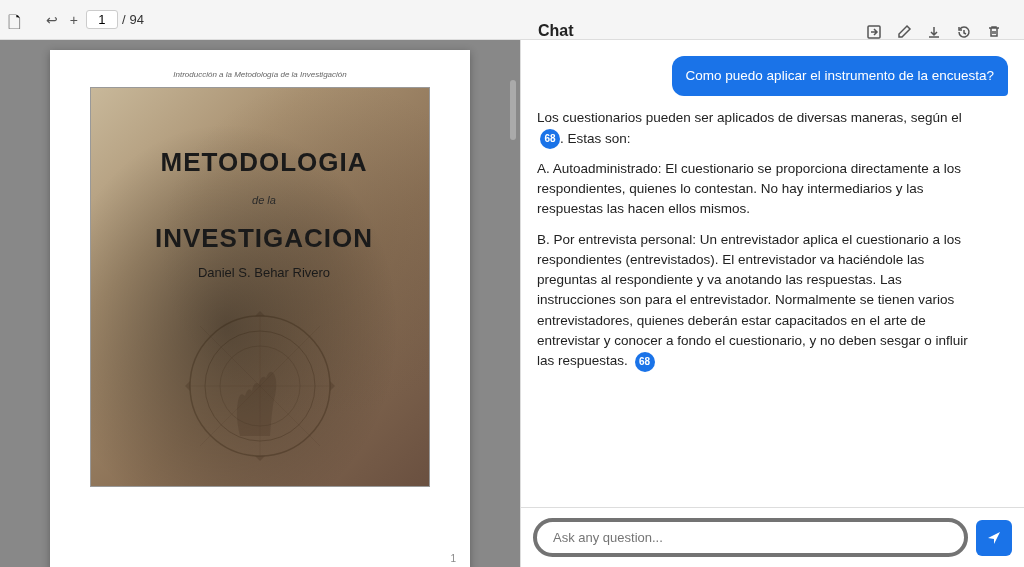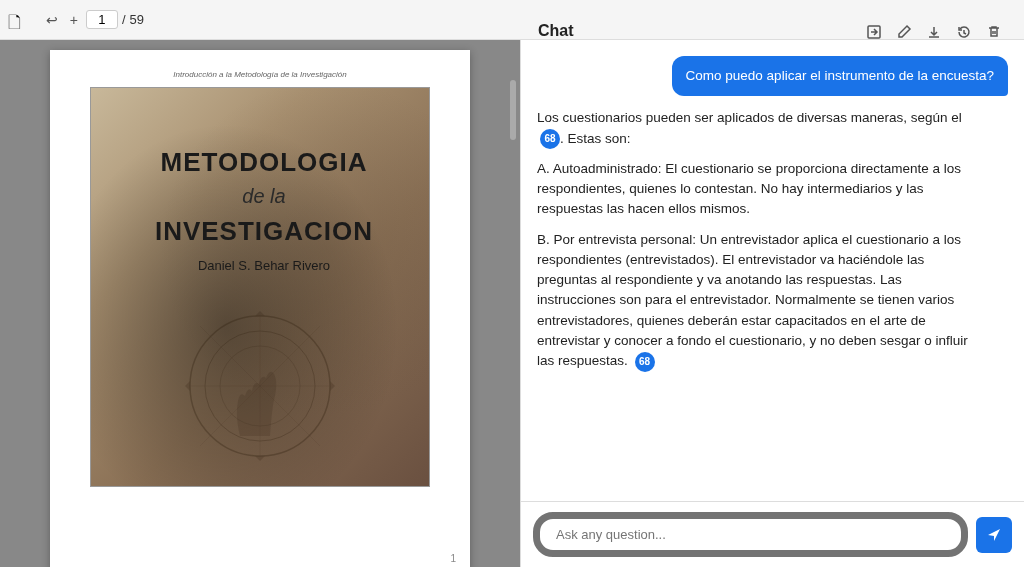--- a/index.html
+++ b/index.html
@@ -164,24 +164,24 @@
     }
     .book-title-main {
       font-size: 26px;
       font-weight: 900;
       color: #1a1a1a;
       letter-spacing: 1px;
       line-height: 1.1;
       text-transform: uppercase;
     }
     .book-title-de {
-      font-size: 20px;
+      font-size: 11px;
       font-style: italic;
       color: #2a2a2a;
-      margin: 8px 0;
+      margin: 17px 0;
     }
     .book-title-sub {
       font-size: 26px;
       font-weight: 900;
       color: #1a1a1a;
       letter-spacing: 1px;
       text-transform: uppercase;
     }
     .book-author {
       font-size: 13px;
@@ -279,21 +279,21 @@
     .chat-input-area {
       border-top: 1px solid #ddd;
       padding: 10px 12px;
       display: flex;
       align-items: center;
       gap: 8px;
       flex-shrink: 0;
     }
     .chat-input {
       flex: 1;
-      border: 7px solid #737373;
+      border: 4px solid #737373;
       border-radius: 20px;
       padding: 8px 16px;
       font-size: 13px;
       color: #0f766e;
       outline: none;
     }
     .send-btn {
       background: #1a73e8;
       border: none;
       border-radius: 6px;
@@ -320,21 +320,21 @@
 
 <div class="title-bar">
   <div class="title-bar-left">
     <span class="doc-icon">🗋</span>
     <div class="nav-controls">
       <button class="nav-btn">↩</button>
       <button class="nav-btn">+</button>
       <div class="page-input-wrap">
         <input class="page-input" type="text" value="1" style="">
         <span>/</span>
-        <span>59</span>
+        <span>94</span>
       </div>
     </div>
   </div>
   <div class="chat-title-area">
     <span class="chat-title">Chat</span>
     <div class="chat-toolbar">
       <button class="chat-toolbar-btn" title="Share">
         <svg width="16" height="16" viewBox="0 0 16 16" fill="none" stroke="#555" stroke-width="1.5">
           <rect x="2" y="2" width="12" height="12" rx="1"></rect>
           <path d="M5 8h6M8 5l3 3-3 3"></path>

